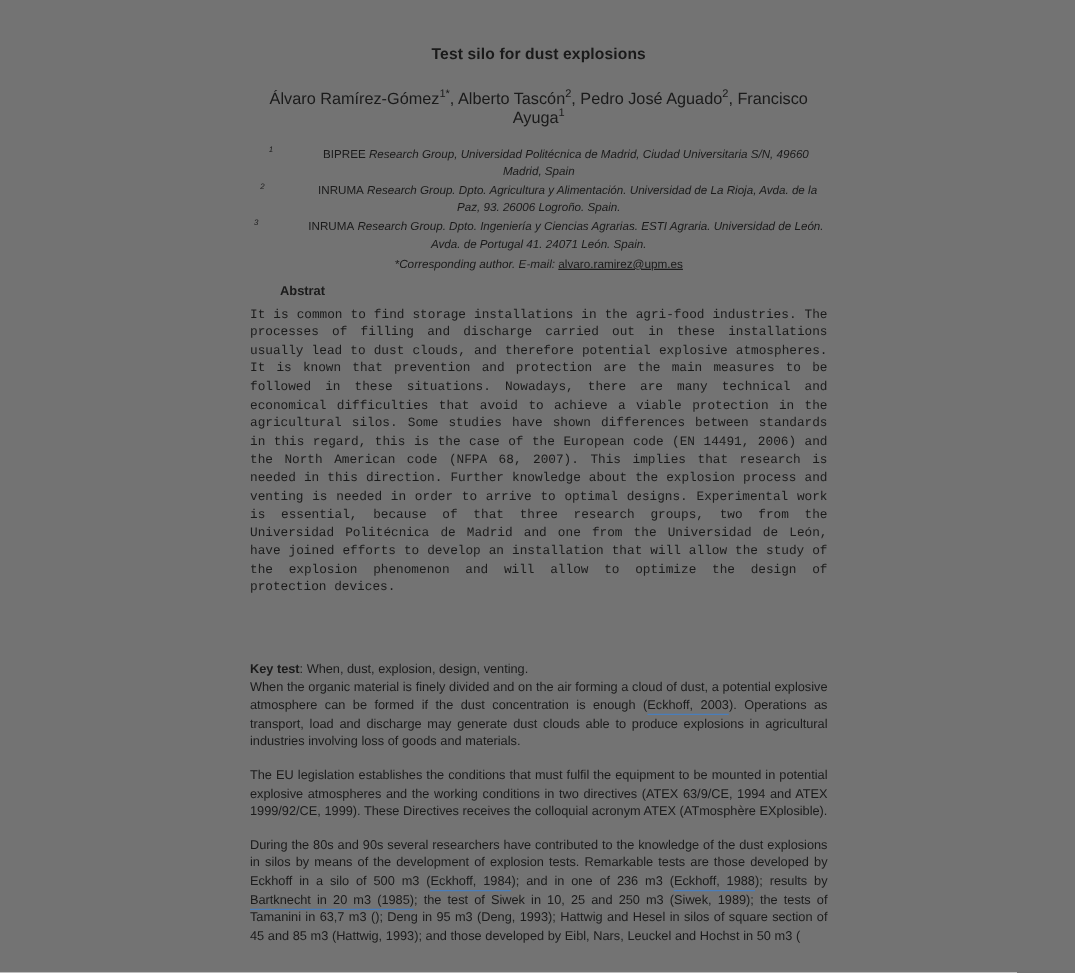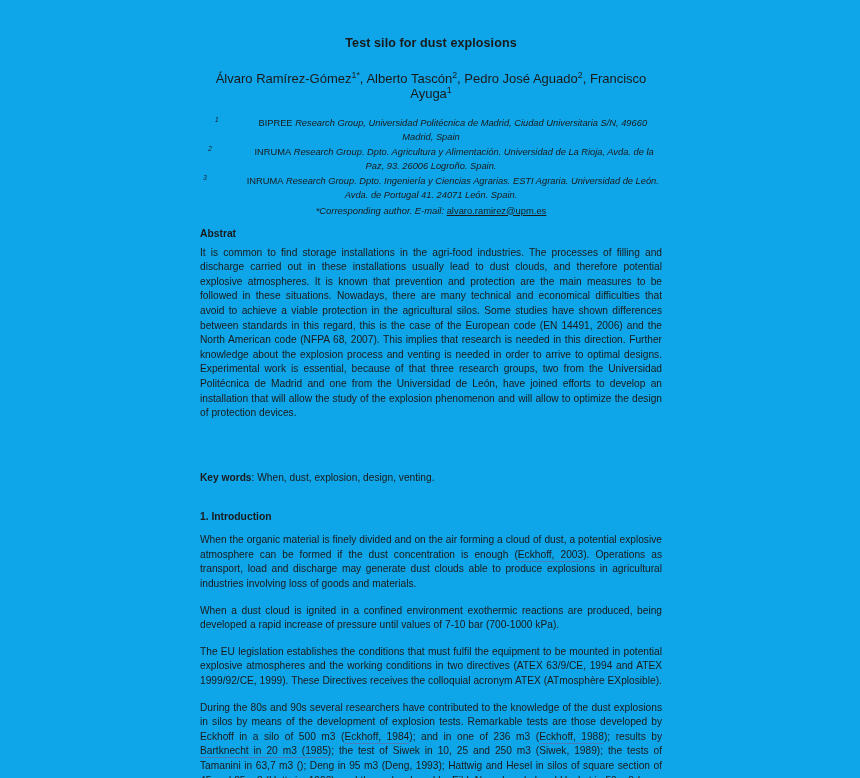--- a/index.html
+++ b/index.html
@@ -11,21 +11,21 @@
     width: 860px;
     height: 778px;
     font-family: "Liberation Sans", sans-serif;
     color: #1a1a1a;
     overflow: hidden;
   }
   .page {
     position: relative;
     width: 860px;
     height: 778px;
-    background: #0ea5e9;
+    background: #737373;
   }
   .col {
     position: absolute;
     left: 200px;
     top: 0;
     width: 462px;
   }
 
   .title {
     font-size: 12.5px;
@@ -68,38 +68,40 @@
   .email {
     font-style: normal;
     text-decoration: underline;
     color: #1a1a1a;
   }
 
   .head {
     font-size: 10.3px;
     font-weight: bold;
     margin-top: 12px;
+    margin-left: 24px;
   }
   .sec-head {
     font-size: 10.3px;
     font-weight: bold;
     margin-top: 26px;
     margin-bottom: 11px;
   }
 
   p.body {
     font-size: 10.2px;
     line-height: 14.6px;
     text-align: justify;
     margin: 0 0 12px 0;
     word-spacing: .1px;
   }
   p.abstract {
     margin-top: 7px;
     margin-bottom: 0;
+    font-family: Liberation Mono, monospace;
   }
 
   .keywords {
     font-size: 10.2px;
     line-height: 14.6px;
     margin: 0;
     margin-top: 50px;
   }
   .keywords b { font-weight: bold; }
 
@@ -132,25 +134,23 @@
     </div>
 
     <div class="corresp">
       <span>*Corresponding author. E-mail:</span>
       <a class="email" href="#">alvaro.ramirez@upm.es</a>
     </div>
 
     <div class="head">Abstrat</div>
     <p class="body abstract">It is common to find storage installations in the agri-food industries. The processes of filling and discharge carried out in these installations usually lead to dust clouds, and therefore potential explosive atmospheres. It is known that prevention and protection are the main measures to be followed in these situations. Nowadays, there are many technical and economical difficulties that avoid to achieve a viable protection in the agricultural silos. Some studies have shown differences between standards in this regard, this is the case of the European code (EN 14491, 2006) and the North American code (NFPA 68, 2007). This implies that research is needed in this direction. Further knowledge about the explosion process and venting is needed in order to arrive to optimal designs. Experimental work is essential, because of that three research groups, two from the Universidad Politécnica de Madrid and one from the Universidad de León, have joined efforts to develop an installation that will allow the study of the explosion phenomenon and will allow to optimize the design of protection devices.</p>
 
-    <p class="keywords"><b>Key words</b><span>:</span> <span>When, dust, explosion, design, venting.</span></p>
+    <p class="keywords"><b>Key test</b><span>:</span> <span>When, dust, explosion, design, venting.</span></p>
 
-    <div class="sec-head">1. Introduction</div>
 
     <div id="intro-body">
         <p class="body">When the organic material is finely divided and on the air forming a cloud of dust, a potential explosive atmosphere can be formed if the dust concentration is enough  (<a class="ref" href="#">Eckhoff, 2003</a>). Operations as transport, load and discharge may generate dust clouds able to produce explosions in agricultural industries involving loss of goods and materials.</p>
-        <p class="body">When a dust cloud is ignited in a confined environment exothermic reactions are produced, being developed a rapid increase of pressure until values of 7-10 bar  (700-1000 kPa).</p>
         <p class="body">The EU legislation establishes the conditions that must fulfil the equipment to be mounted in potential explosive atmospheres and the working conditions in two directives (ATEX 63/9/CE, 1994 and ATEX 1999/92/CE, 1999). These Directives receives the colloquial acronym ATEX (ATmosphère EXplosible).</p>
         <p class="body">During the 80s and 90s several researchers have contributed to the knowledge of the dust explosions in silos by means of the development of explosion tests. Remarkable tests are those developed by Eckhoff in a silo of 500 m3 (<a class="ref" href="#">Eckhoff, 1984</a>); and in one of 236 m3 (<a class="ref" href="#">Eckhoff, 1988</a>); results by <a class="ref" href="#">Bartknecht in 20 m3 (1985)</a>; the test of Siwek in 10, 25 and 250 m3 (Siwek, 1989); the tests of Tamanini in 63,7 m3 (); Deng in 95 m3 (Deng, 1993); Hattwig and Hesel in silos of square section of 45 and 85 m3 (Hattwig, 1993); and those developed by Eibl, Nars, Leuckel and Hochst in 50 m3 (</p>
       </div>
 
   </div>
 </div>
 
 </body></html>

